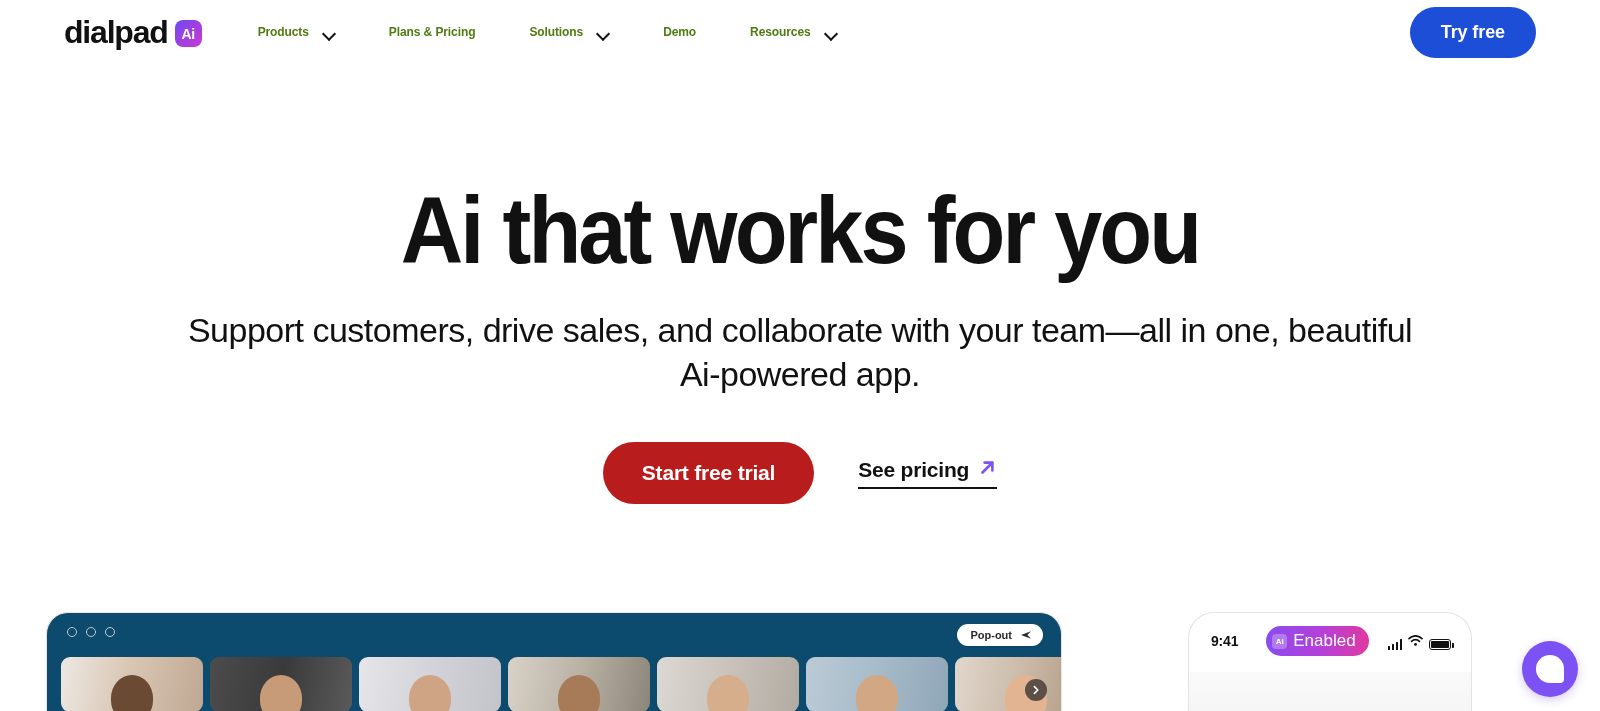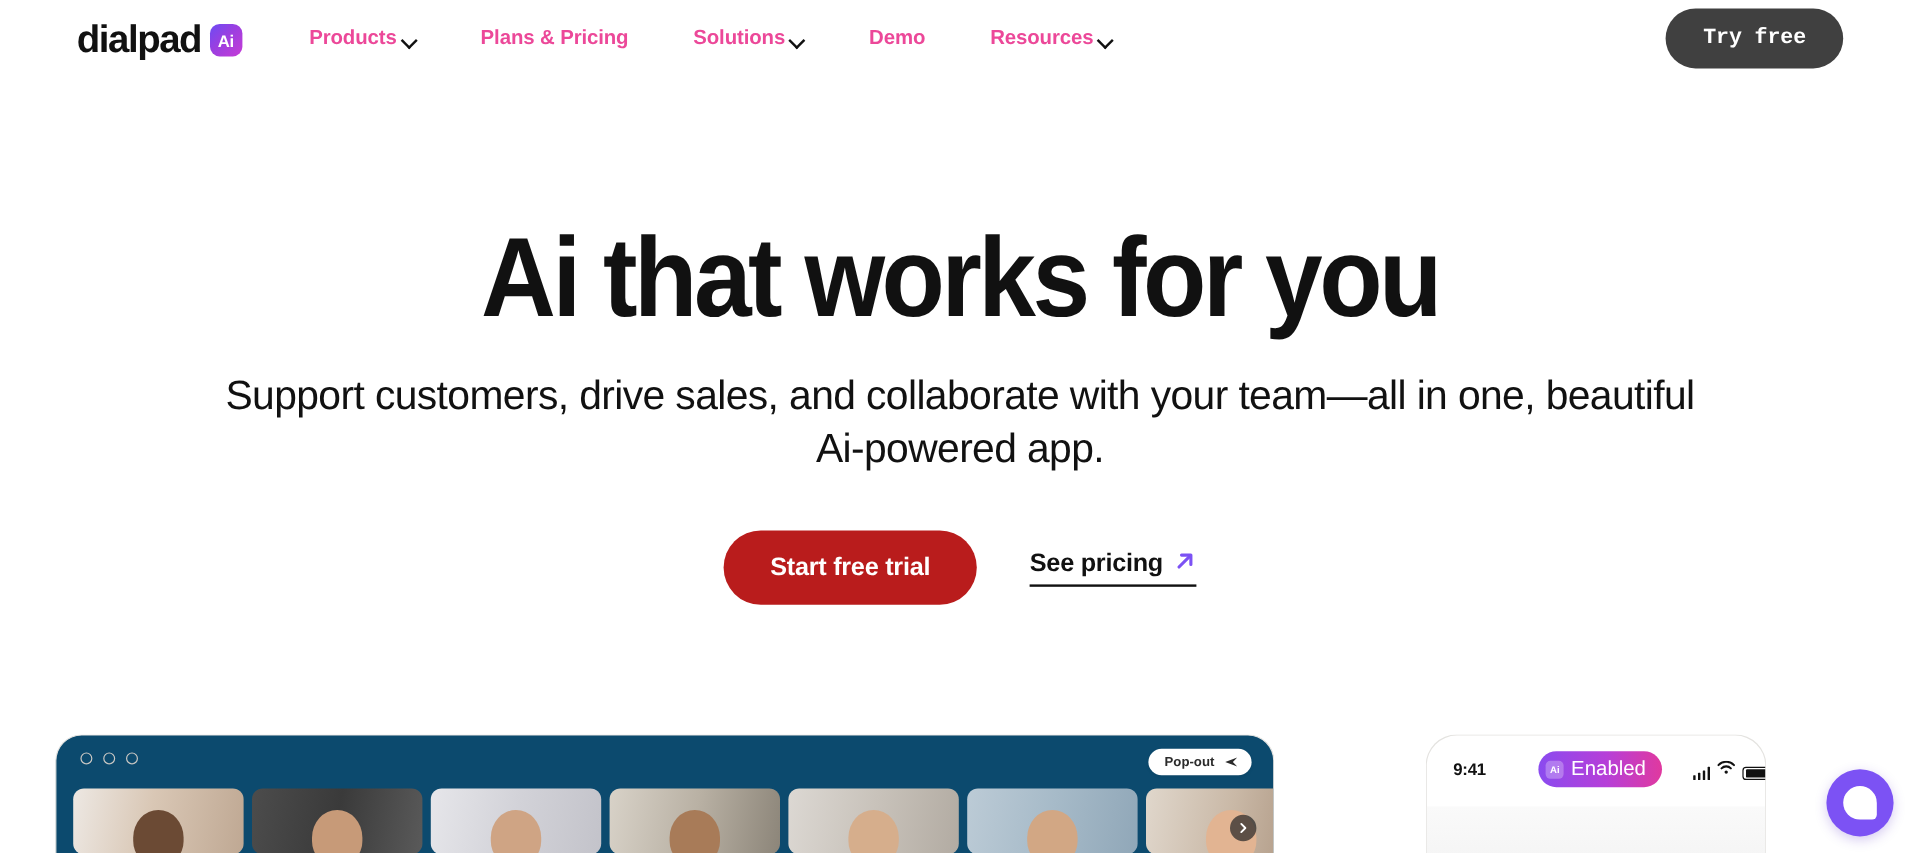--- a/index.html
+++ b/index.html
@@ -32,43 +32,43 @@
     display: flex; align-items: center; justify-content: center;
     margin-left: 4px; margin-top: 3px;
   }
   .logo-mark span {
     color: #fff; font-size: 14px; font-weight: 600;
     line-height: 1; letter-spacing: -0.3px;
   }
 
   .nav { display: flex; align-items: center; margin-left: 56px; gap: 0; }
   .nav-item {
-    display: flex; align-items: center; gap: 5px;
-    font-size: 17px; font-weight: 700; color: #ec4899;
+    display: flex; align-items: center; gap: 15px;
+    font-size: 12px; font-weight: 700; color: #4d7c0f;
     padding: 8px 0; margin-right: 54px;
     cursor: pointer; white-space: nowrap;
     letter-spacing: -0.1px;
   }
   .nav-item:last-child { margin-right: 0; }
   .chev { display:inline-block; width: 11px; height: 7px; position: relative; }
   .chev::before {
     content:""; position:absolute; left:0; top:0;
     width: 8px; height: 8px;
     border-right: 2.2px solid #111; border-bottom: 2.2px solid #111;
     transform: rotate(45deg); transform-origin: center;
   }
 
   .try-free {
     margin-left: auto;
-    background: #404040; color: #ffffff;
+    background: #1d4ed8; color: #ffffff;
     font-size: 18px; font-weight: 700;
     border: none; border-radius: 999px;
     padding: 15px 31px;
     cursor: pointer; letter-spacing: -0.1px;
-    font-family: Liberation Mono, monospace;
+    font-family: Liberation Sans, sans-serif;
   }
 
   
   .hero { position: absolute; top: 64px; left: 0; width: 1600px; text-align: center; }
   .hero-title {
     margin-top: 120px;
     font-size: 94px; font-weight: 700;
     letter-spacing: -3.2px; line-height: 1.0;
     color: #111111;
     transform: scaleX(0.92);
@@ -171,21 +171,21 @@
   .mock-phone {
     position: absolute; left: 1188px; top: 612px;
     width: 284px; height: 99px;
     background: #FFFFFF;
     border-radius: 26px 26px 0 0;
     border: 1px solid #E4E3E0; border-bottom: none;
     overflow: hidden;
   }
   .status-bar {
     display: flex; align-items: center;
-    padding: 13px 20px 0 22px; gap: 26px;
+    padding: 13px 20px 0 22px; gap: 10px;
   }
   .clock { font-size: 14px; font-weight: 700; color: #111; letter-spacing:-.2px; }
   .enabled-pill {
     margin-left: 18px;
     background: linear-gradient(90deg,#8A4BEF 0%,#B63FD8 55%,#E0399F 100%);
     border-radius: 999px;
     padding: 5px 13px 5px 6px;
     display: flex; align-items: center; gap: 6px;
   }
   .enabled-pill .badge {

